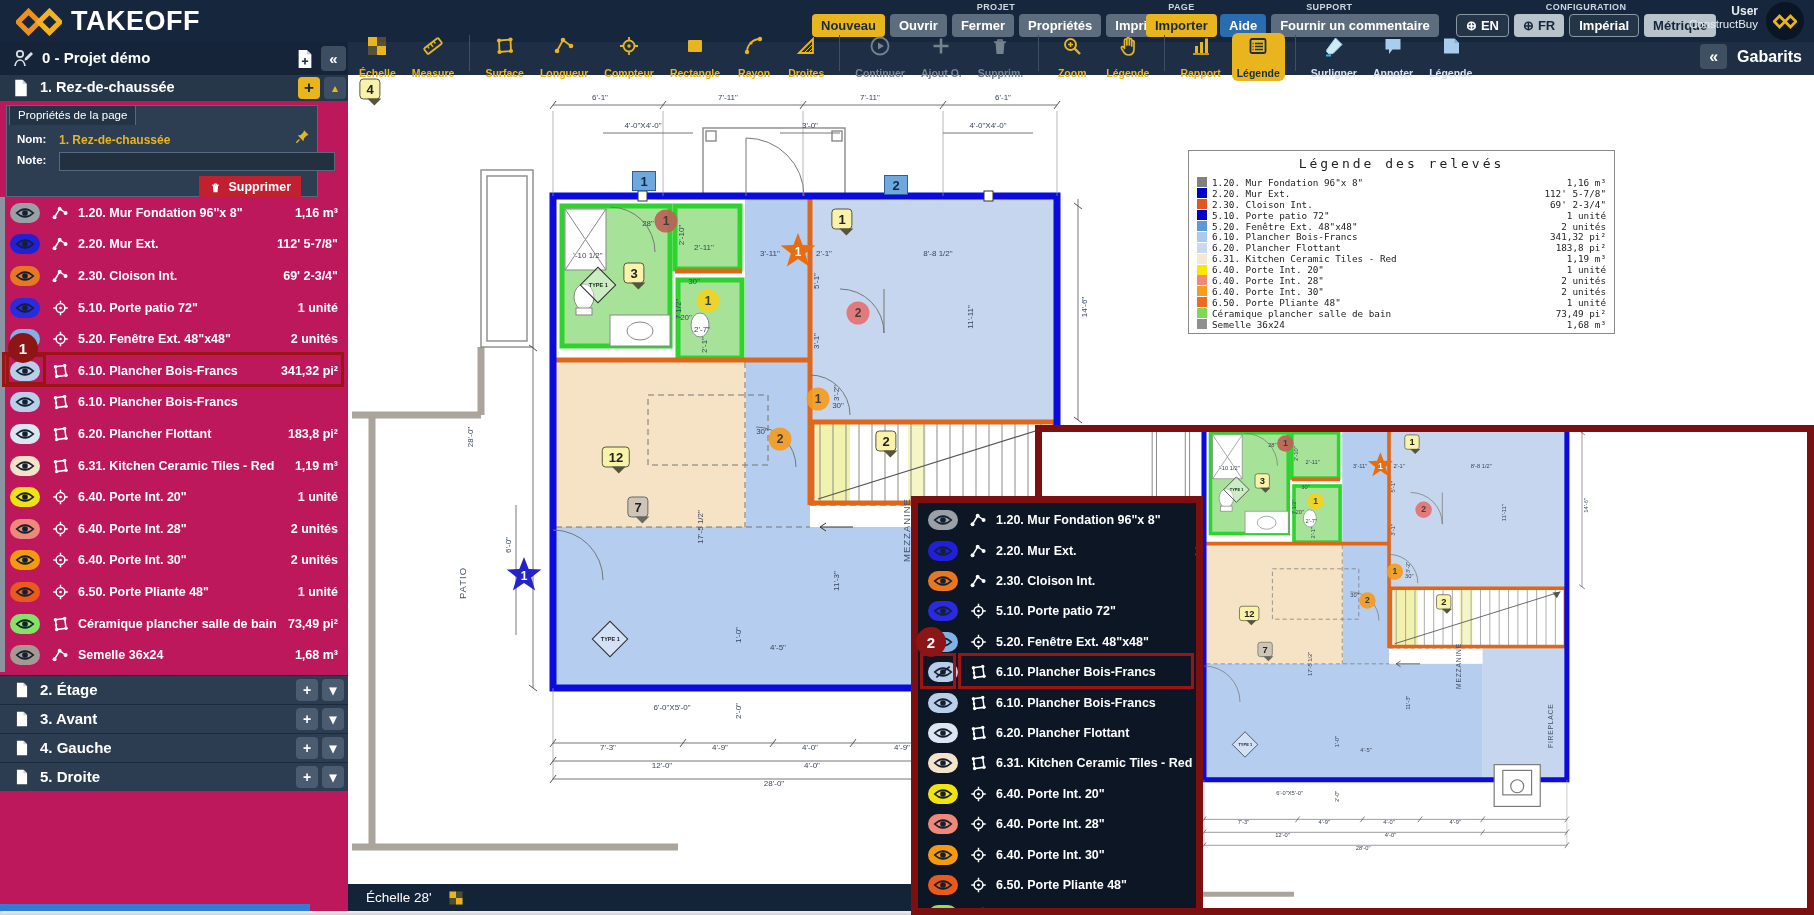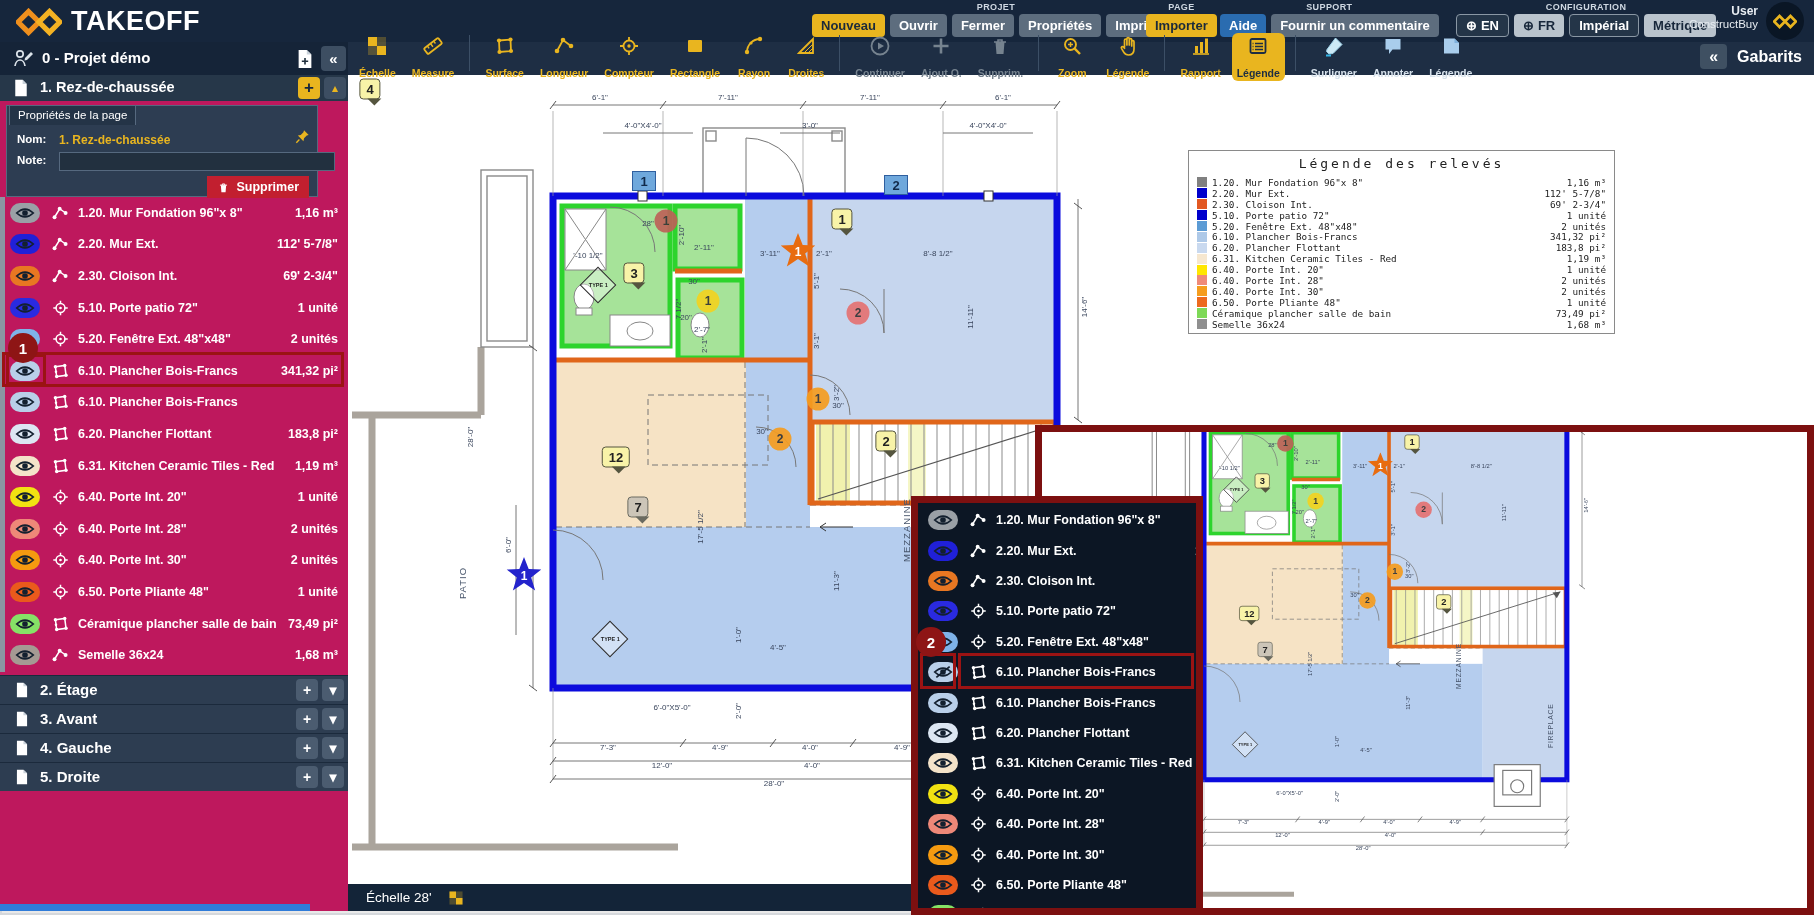--- a/index.html
+++ b/index.html
@@ -58,21 +58,21 @@
   .ph-title{position:absolute;left:40px;top:4px;color:#fff;font-size:14.5px;font-weight:700;}
   .ph-btn{position:absolute;top:2px;width:22px;height:22px;border-radius:4px;display:flex;align-items:center;justify-content:center;font-weight:700;cursor:pointer;}
   .ph-add{left:298px;background:#e9b51f;color:#16263c;font-size:17px;}
   .ph-up{left:324px;background:#3d4e62;color:#e9b51f;font-size:11px;}
   .props{position:absolute;left:6px;top:30px;width:312px;height:92px;background:#2d3d52;border:1px solid #56697f;}
   .props .tab{position:absolute;left:2px;top:-1px;height:20px;padding:0 8px;background:#243447;border:1px solid #56697f;border-bottom:none;color:#fff;font-size:11.5px;line-height:19px;}
   .props .pin{position:absolute;right:6px;top:22px;width:17px;height:17px;cursor:pointer;}
   .props .lbl{position:absolute;left:10px;color:#fff;font-size:11.5px;font-weight:700;}
   .props .nomval{position:absolute;left:52px;top:27px;color:#e9b51f;font-size:12px;font-weight:700;}
   .note-input{position:absolute;left:52px;top:46px;width:276px;height:19px;background:#22303f;border:1px solid #56697f;color:#dfe6ec;font-size:11px;}
-  .del-btn{position:absolute;right:8px;top:70px;height:22px;padding:0 10px;background:#c21f2f;border-radius:0;color:#fff;font-size:12.5px;font-weight:700;display:flex;align-items:center;gap:6px;cursor:pointer;}
+  .del-btn{position:absolute;right:16px;top:70px;height:22px;padding:0 10px;background:#c21f2f;border-radius:0;color:#fff;font-size:12.5px;font-weight:700;display:flex;align-items:center;gap:6px;cursor:pointer;}
   .items{position:absolute;left:0;top:122px;width:348px;height:475px;}
   .li-row{position:absolute;left:0;width:348px;display:flex;align-items:center;cursor:pointer;}
   .eye{position:absolute;left:10px;width:30px;height:20px;border-radius:10px;display:flex;align-items:center;justify-content:center;cursor:pointer;}
   .titype{position:absolute;left:52px;top:50%;transform:translateY(-50%);width:17px;height:17px;}
   .lilabel{position:absolute;left:78px;color:#fff;font-size:12.5px;font-weight:600;white-space:nowrap;}
   .livalue{position:absolute;right:10px;color:#fff;font-size:12.5px;font-weight:700;}
   .scrollstrip{position:absolute;left:0;top:122px;width:5px;height:475px;background:#8b95a2;}
   .hl-row{position:absolute;border:3px solid #9b1313;z-index:5;pointer-events:none;}
   .badge{position:absolute;width:30px;height:30px;border-radius:50%;background:#8e1515;color:#fff;font-size:15px;font-weight:700;display:flex;align-items:center;justify-content:center;z-index:12;}
   .pages{position:absolute;left:0;top:600px;width:348px;}

